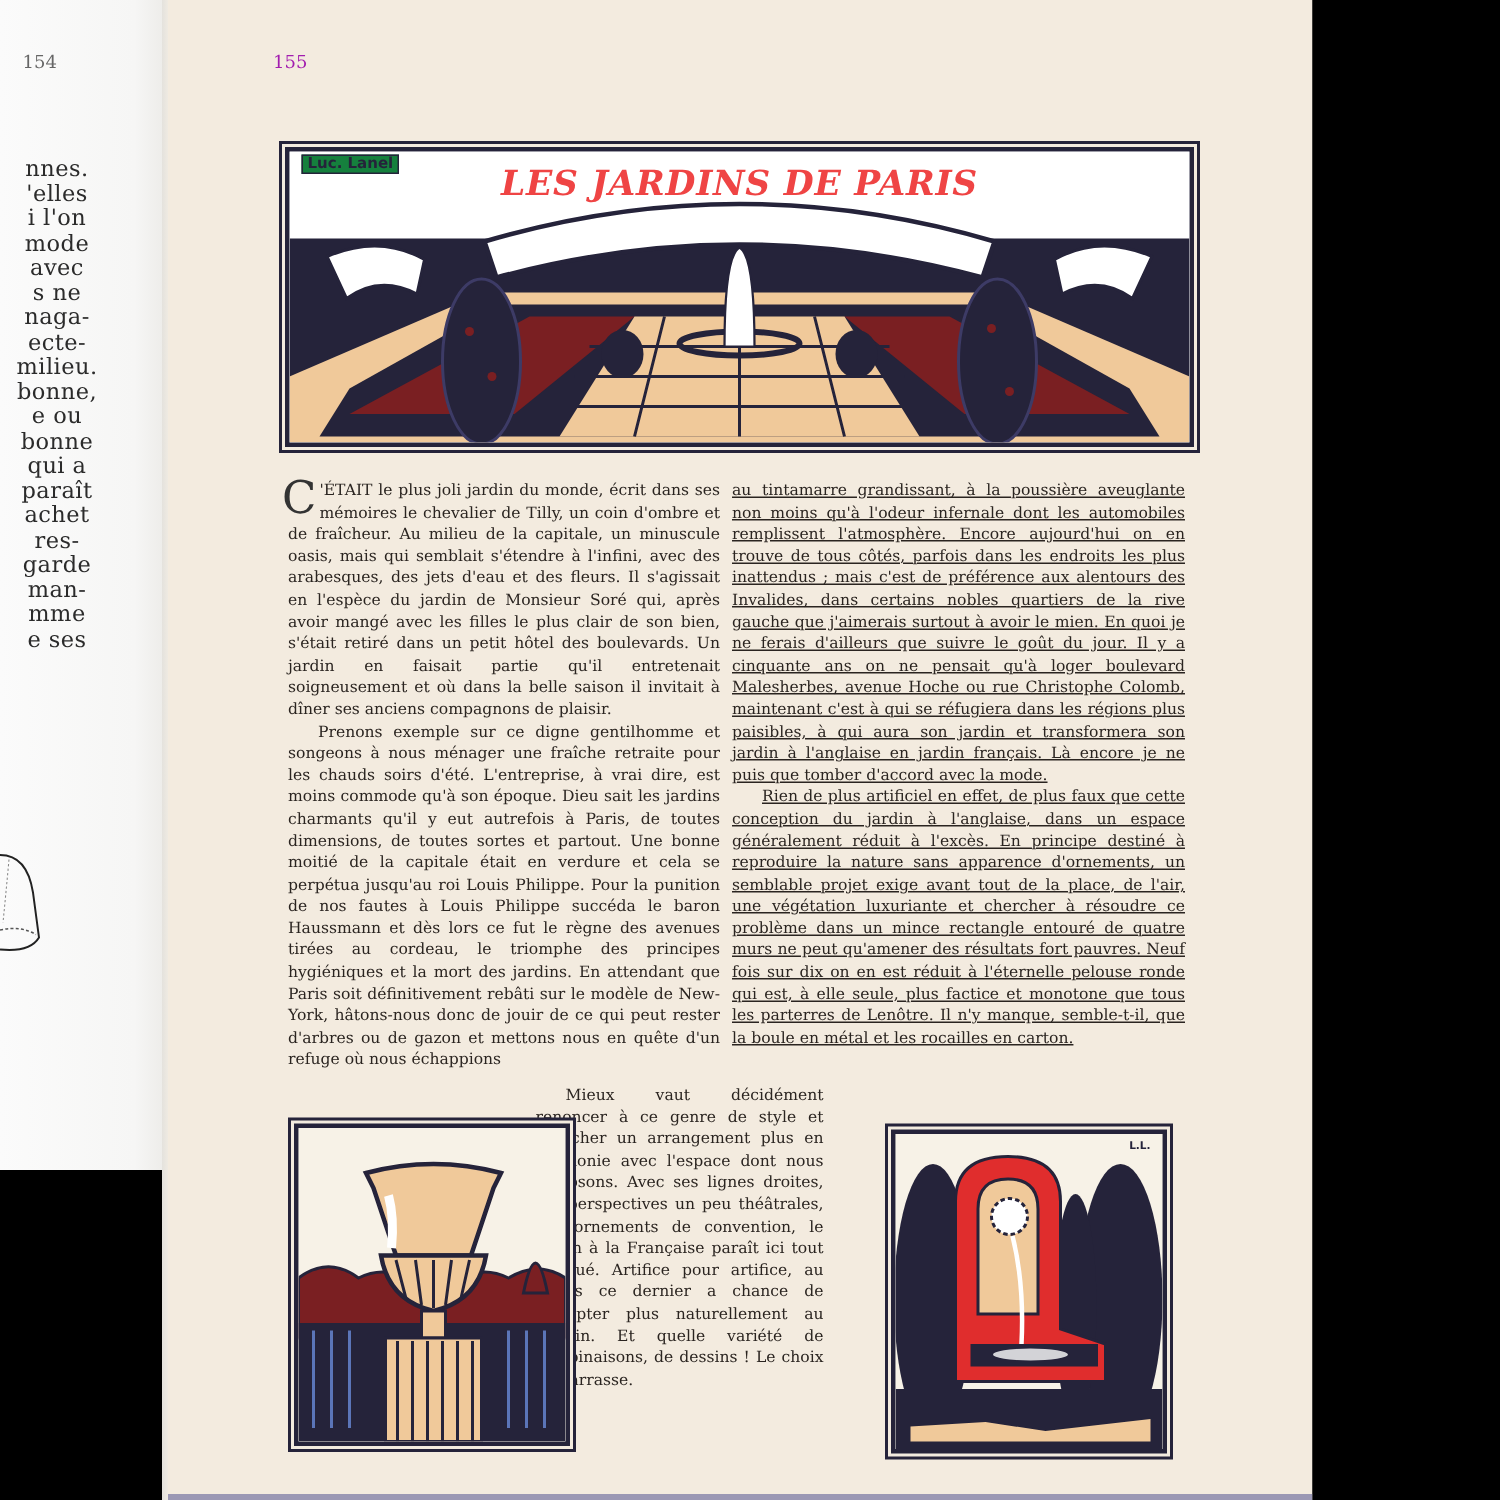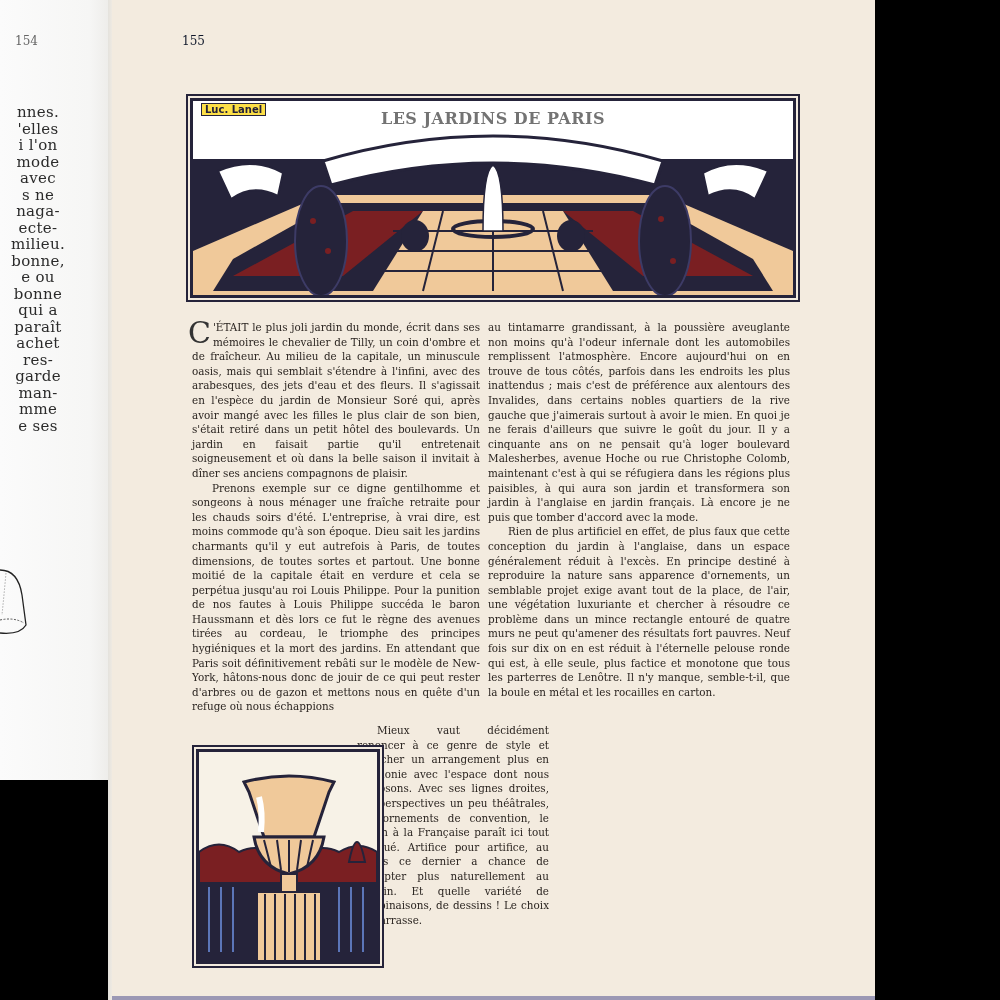--- a/index.html
+++ b/index.html
@@ -4,31 +4,31 @@
 <style>
   html,body{margin:0;padding:0;}
   body{width:1000px;height:1000px;position:relative;overflow:hidden;background:#000;font-family:"DejaVu Serif","Liberation Serif",serif;}
   .left-page{position:absolute;left:0;top:0;width:112px;height:780px;background:linear-gradient(90deg,#fbfbfb 0%,#f6f6f5 80%,#ecebe8 100%);}
   .left-page .pnum{position:absolute;left:15px;top:34px;font-size:12px;color:#666;}
   .left-lines{position:absolute;right:24px;top:104px;width:100px;text-align:center;font-size:15px;line-height:16.5px;color:#2b2b2b;letter-spacing:0.3px;}
   .left-lines div{white-space:nowrap;}
   .hat{position:absolute;left:0;top:565px;width:30px;height:75px;}
   .gutter{position:absolute;left:108px;top:0;width:6px;height:1000px;background:linear-gradient(90deg,#e4e2dd,#f4eee4);}
   .page{position:absolute;left:112px;top:0;width:763px;height:1000px;background:#f3ebdf;}
-  .page .pnum{position:absolute;left:70px;top:34px;font-size:12px;color:#0f172a;}
+  .page .pnum{position:absolute;left:70px;top:34px;font-size:12px;color:#a21caf;}
   .banner{position:absolute;left:78px;top:98px;width:600px;height:194px;border:3px solid #25233a;box-shadow:0 0 0 2px #f3ebdf,0 0 0 4px #25233a;background:#fff;overflow:hidden;}
   .banner svg{display:block;}
-  .signature{position:absolute;left:8px;top:2px;font-family:"DejaVu Sans","Liberation Sans",sans-serif;font-size:10px;font-weight:bold;border:1.5px solid #25233a;padding:0 3px;background:#fde047;color:#25233a;}
-  .banner-title{position:absolute;left:0;width:100%;top:8px;text-align:center;font-family:"DejaVu Serif",serif;font-weight:bold;font-size:16px;letter-spacing:0.5px;color:#737373;}
+  .signature{position:absolute;left:8px;top:2px;font-family:"DejaVu Sans","Liberation Sans",sans-serif;font-size:10px;font-weight:bold;border:1.5px solid #25233a;padding:0 3px;background:#15803d;color:#25233a;}
+  .banner-title{position:absolute;left:0;width:100%;top:8px;text-align:center;font-family:"DejaVu Serif",serif;font-weight:bold;font-size:23px;letter-spacing:0.5px;color:#ef4444;font-style:italic;}
   .col{position:absolute;font-size:10.4px;line-height:14.6px;color:#2a2420;text-align:justify;}
   .col p{margin:0;}
   .col p.indent{text-indent:20px;}
   .dropcap{float:left;font-size:30px;line-height:26px;margin:0 2px 0 -4px;color:#333;font-weight:normal;}
   .col1{left:80px;top:320px;width:288px;}
-  .col2{left:376px;top:320px;width:302px;}
+  .col2{left:376px;top:320px;width:302px;text-decoration:underline;}
   .col3{left:245px;top:723px;width:192px;}
   .plate{position:absolute;border:3px solid #25233a;box-shadow:0 0 0 2px #f3ebdf,0 0 0 4px #25233a;background:#f7f2e7;overflow:hidden;}
   .plate-urn{left:84px;top:749px;width:178px;height:209px;}
   .plate-fountain{left:482px;top:753px;width:178px;height:210px;}
   .plate svg{display:block;}
   .plate-sig{position:absolute;right:8px;top:4px;font-size:7px;font-weight:bold;color:#25233a;font-family:"DejaVu Sans",sans-serif;}
   .bottom-line{position:absolute;left:112px;top:996px;width:763px;height:4px;background:#9b98b4;}
   .black-edge{position:absolute;left:875px;top:0;width:125px;height:1000px;background:#000;}
 </style>
 </head>
@@ -124,15 +124,32 @@
       <path d="M45 30 Q90 18 135 30 L130 40 L115 85 L65 85 L50 40 Z" fill="#f0c99a" stroke="#25233a" stroke-width="3"></path>
       <path d="M60 45 Q64 60 62 80" stroke="#fff" stroke-width="6" fill="none"></path>
       <path d="M55 85 L125 85 Q120 115 90 122 Q60 115 55 85 Z" fill="#f0c99a" stroke="#25233a" stroke-width="3"></path>
       <path d="M65 88 L72 115 M78 88 L82 118 M90 88 L90 120 M102 88 L98 118 M114 88 L108 115" stroke="#25233a" stroke-width="2"></path>
       <rect x="82" y="122" width="16" height="18" fill="#f0c99a" stroke="#25233a" stroke-width="2"></rect>
       <rect x="58" y="140" width="64" height="69" fill="#f0c99a" stroke="#25233a" stroke-width="2"></rect>
       <path d="M66 142 L66 209 M76 142 L76 209 M86 142 L86 209 M96 142 L96 209 M106 142 L106 209 M116 142 L116 209" stroke="#25233a" stroke-width="2"></path>
     </svg>
   </div>
 
+  <div class="plate plate-fountain">
+    <svg width="178" height="210" viewBox="0 0 178 210">
+      <rect width="178" height="210" fill="#f7f2e7"></rect>
+      <ellipse cx="25" cy="110" rx="26" ry="90" fill="#25233a"></ellipse>
+      <ellipse cx="150" cy="110" rx="28" ry="90" fill="#25233a"></ellipse>
+      <ellipse cx="120" cy="115" rx="14" ry="75" fill="#25233a"></ellipse>
+      <rect x="0" y="170" width="178" height="40" fill="#25233a"></rect>
+      <path d="M10 195 L60 192 L100 198 L170 190 L170 205 L10 205 Z" fill="#f0c99a"></path>
+      <path d="M40 155 L40 45 Q40 15 75 15 Q110 15 110 45 L110 130 L140 140 L140 165 L40 165 Z" fill="#e02d2d" stroke="#25233a" stroke-width="2"></path>
+      <path d="M55 120 L55 50 Q55 30 75 30 Q95 30 95 50 L95 120 Z" fill="#f0c99a" stroke="#25233a" stroke-width="2"></path>
+      <circle cx="76" cy="55" r="12" fill="#fff" stroke="#25233a" stroke-width="2" stroke-dasharray="3 2"></circle>
+      <path d="M78 68 Q86 100 84 140" stroke="#fff" stroke-width="3" fill="none"></path>
+      <path d="M50 140 L135 140 L135 155 L50 155 Z" fill="#25233a"></path>
+      <ellipse cx="90" cy="147" rx="25" ry="4" fill="#fff" opacity="0.8"></ellipse>
+    </svg>
+    <div class="plate-sig">L.L.</div>
+  </div>
 </div>
 <div class="bottom-line"></div>
 <div class="black-edge"></div>
 
 </body></html>

